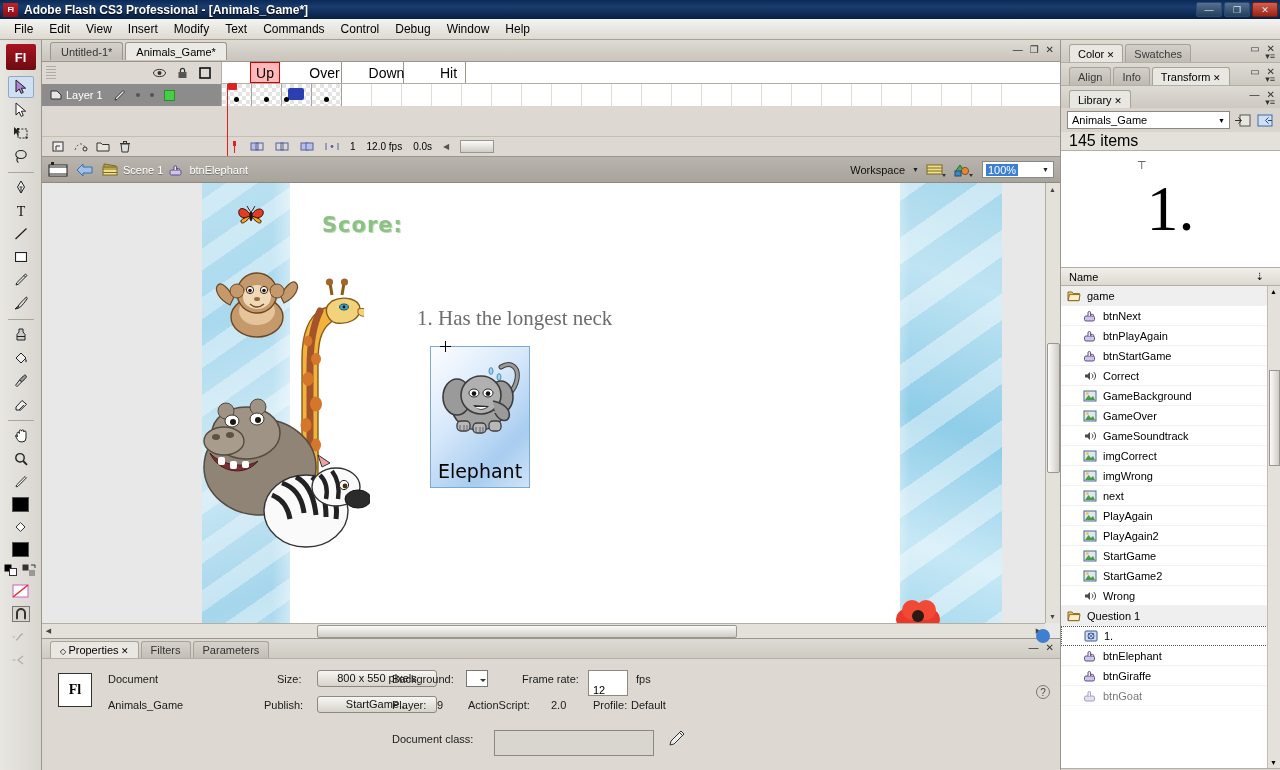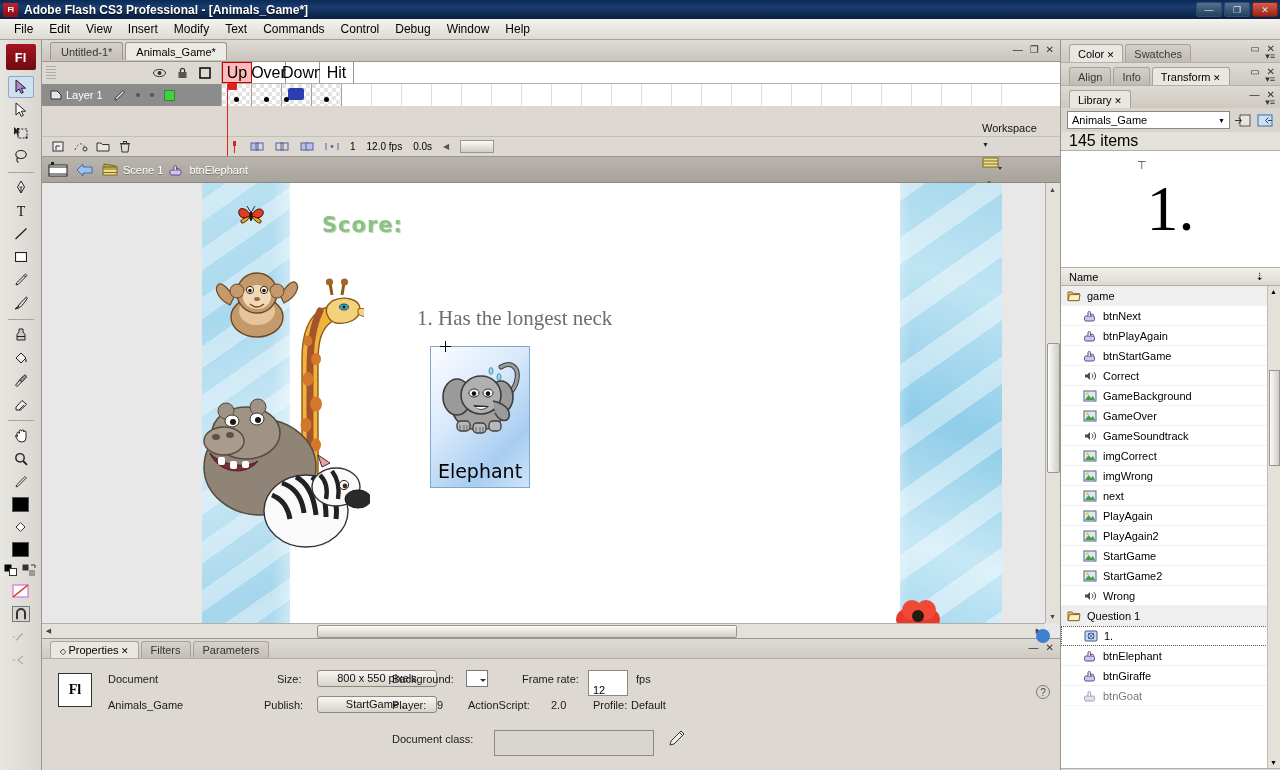--- a/index.html
+++ b/index.html
@@ -87,22 +87,22 @@
   .timeline{ background:#ddd9d2; border-bottom:1px solid #9b968d; }
   .tl-top{ display:flex; height:22px; }
   .tl-layers-head{
     width:180px; display:flex; align-items:center; justify-content:flex-end;
     gap:11px; padding-right:10px; background:#ddd9d2; border-right:1px solid #b4afa6;
   }
   .tl-grip{ width:10px; height:14px; margin-right:auto; margin-left:4px;
     background:repeating-linear-gradient(180deg,#999 0 1px,transparent 1px 3px); opacity:.7;}
   .tl-frames-head{ flex:1; display:flex; background:#fff; border-bottom:1px solid #b4afa6; position:relative;}
   .fhdr{
-    width:30px; border-right:1px solid #9b968d; font-size:16px;
-    display:flex;align-items:center;justify-content:center; background:#fff;
+    width:30px; border-right:1px solid #9b968d; font-size:14px;
+    display:flex;align-items:center;justify-content:center; background:#fff;margin-left:28px;
   }
   .fhdr.sel{ background:#ffb9b9; border:1px solid #c00; color:#000; font-weight:normal; }
   .fhdr.wide{ width:34px; }
   .tl-row{ display:flex; height:22px; }
   .layer-cell{
     width:180px; background:#8c8c8c; color:#fff; display:flex; align-items:center;
     padding-left:24px; gap:10px; border-right:1px solid #b4afa6; position:relative;
   }
   .layer-cell .lname{ font-size:11px; color:#fff; }
   .dot{ width:4px;height:4px;border-radius:50%;background:#555;}
@@ -123,21 +123,21 @@
   .tl-foot{ height:20px; display:flex; align-items:center; background:#ddd9d2; border-top:1px solid #c3bfb7;}
   .tl-foot-left{ width:180px; display:flex; align-items:center; gap:8px; padding-left:10px;}
   .tl-foot-right{ flex:1; display:flex; align-items:center; gap:11px; padding-left:8px; font-size:10px;}
 
   
   .editbar{
     height:26px; background:linear-gradient(180deg,#b9b5ae,#a8a49c);
     border-bottom:1px solid #8d8981; display:flex; align-items:center; padding:0 6px; gap:8px;
   }
   .crumb{ display:flex; align-items:center; gap:5px; color:#fff; font-size:11px; text-shadow:0 1px 0 rgba(0,0,0,.35); }
-  .ebar-right{ margin-left:auto; display:flex; align-items:flex-start; gap:7px;flex-direction:column; }
+  .ebar-right{ margin-left:auto; display:flex; align-items:center; gap:7px; }
   .zoombox{
     width:72px;height:17px; background:#fff; border:1px solid #888;
     display:flex; align-items:center; padding:0 3px; font-size:11px; position:relative;
   }
   .zoomval{ background:#3b7fd4; color:#fff; padding:0 2px; }
 
   
   .stagewrap{ flex:1; position:relative; background:#e8e8e8; overflow:hidden; }
   .stage{ position:absolute; left:0; top:0; right:15px; bottom:15px; background:#e8e8e8; overflow:hidden;}
   .canvas{ position:absolute; left:160px; top:-32px; width:800px; height:550px; background:#fff; overflow:hidden;}

